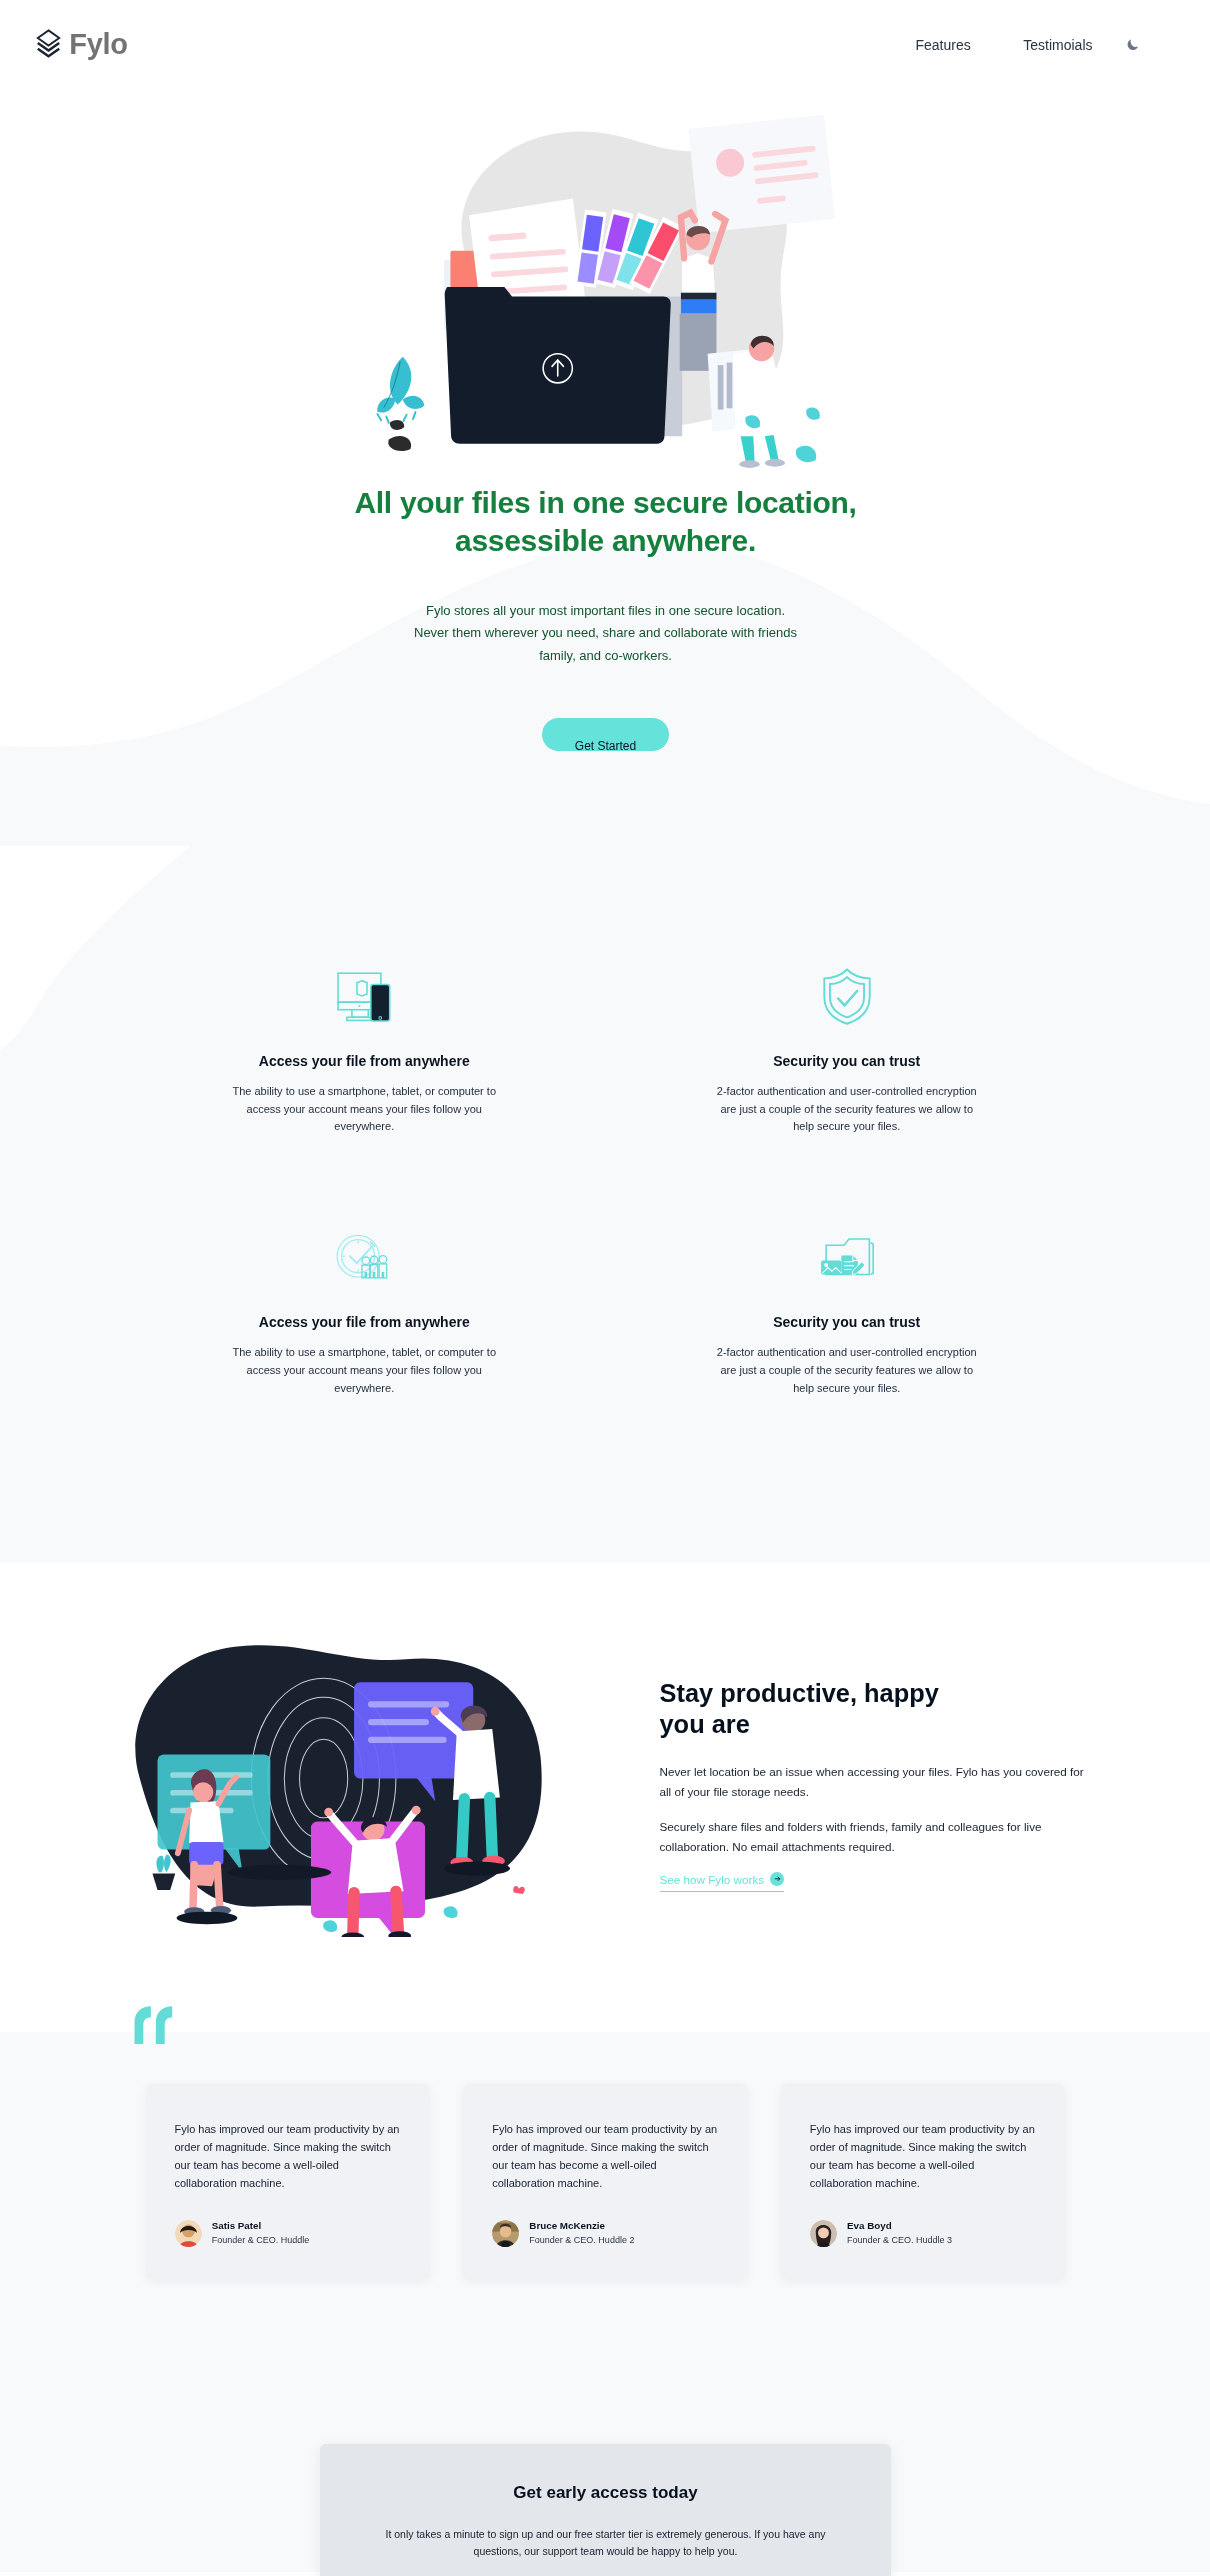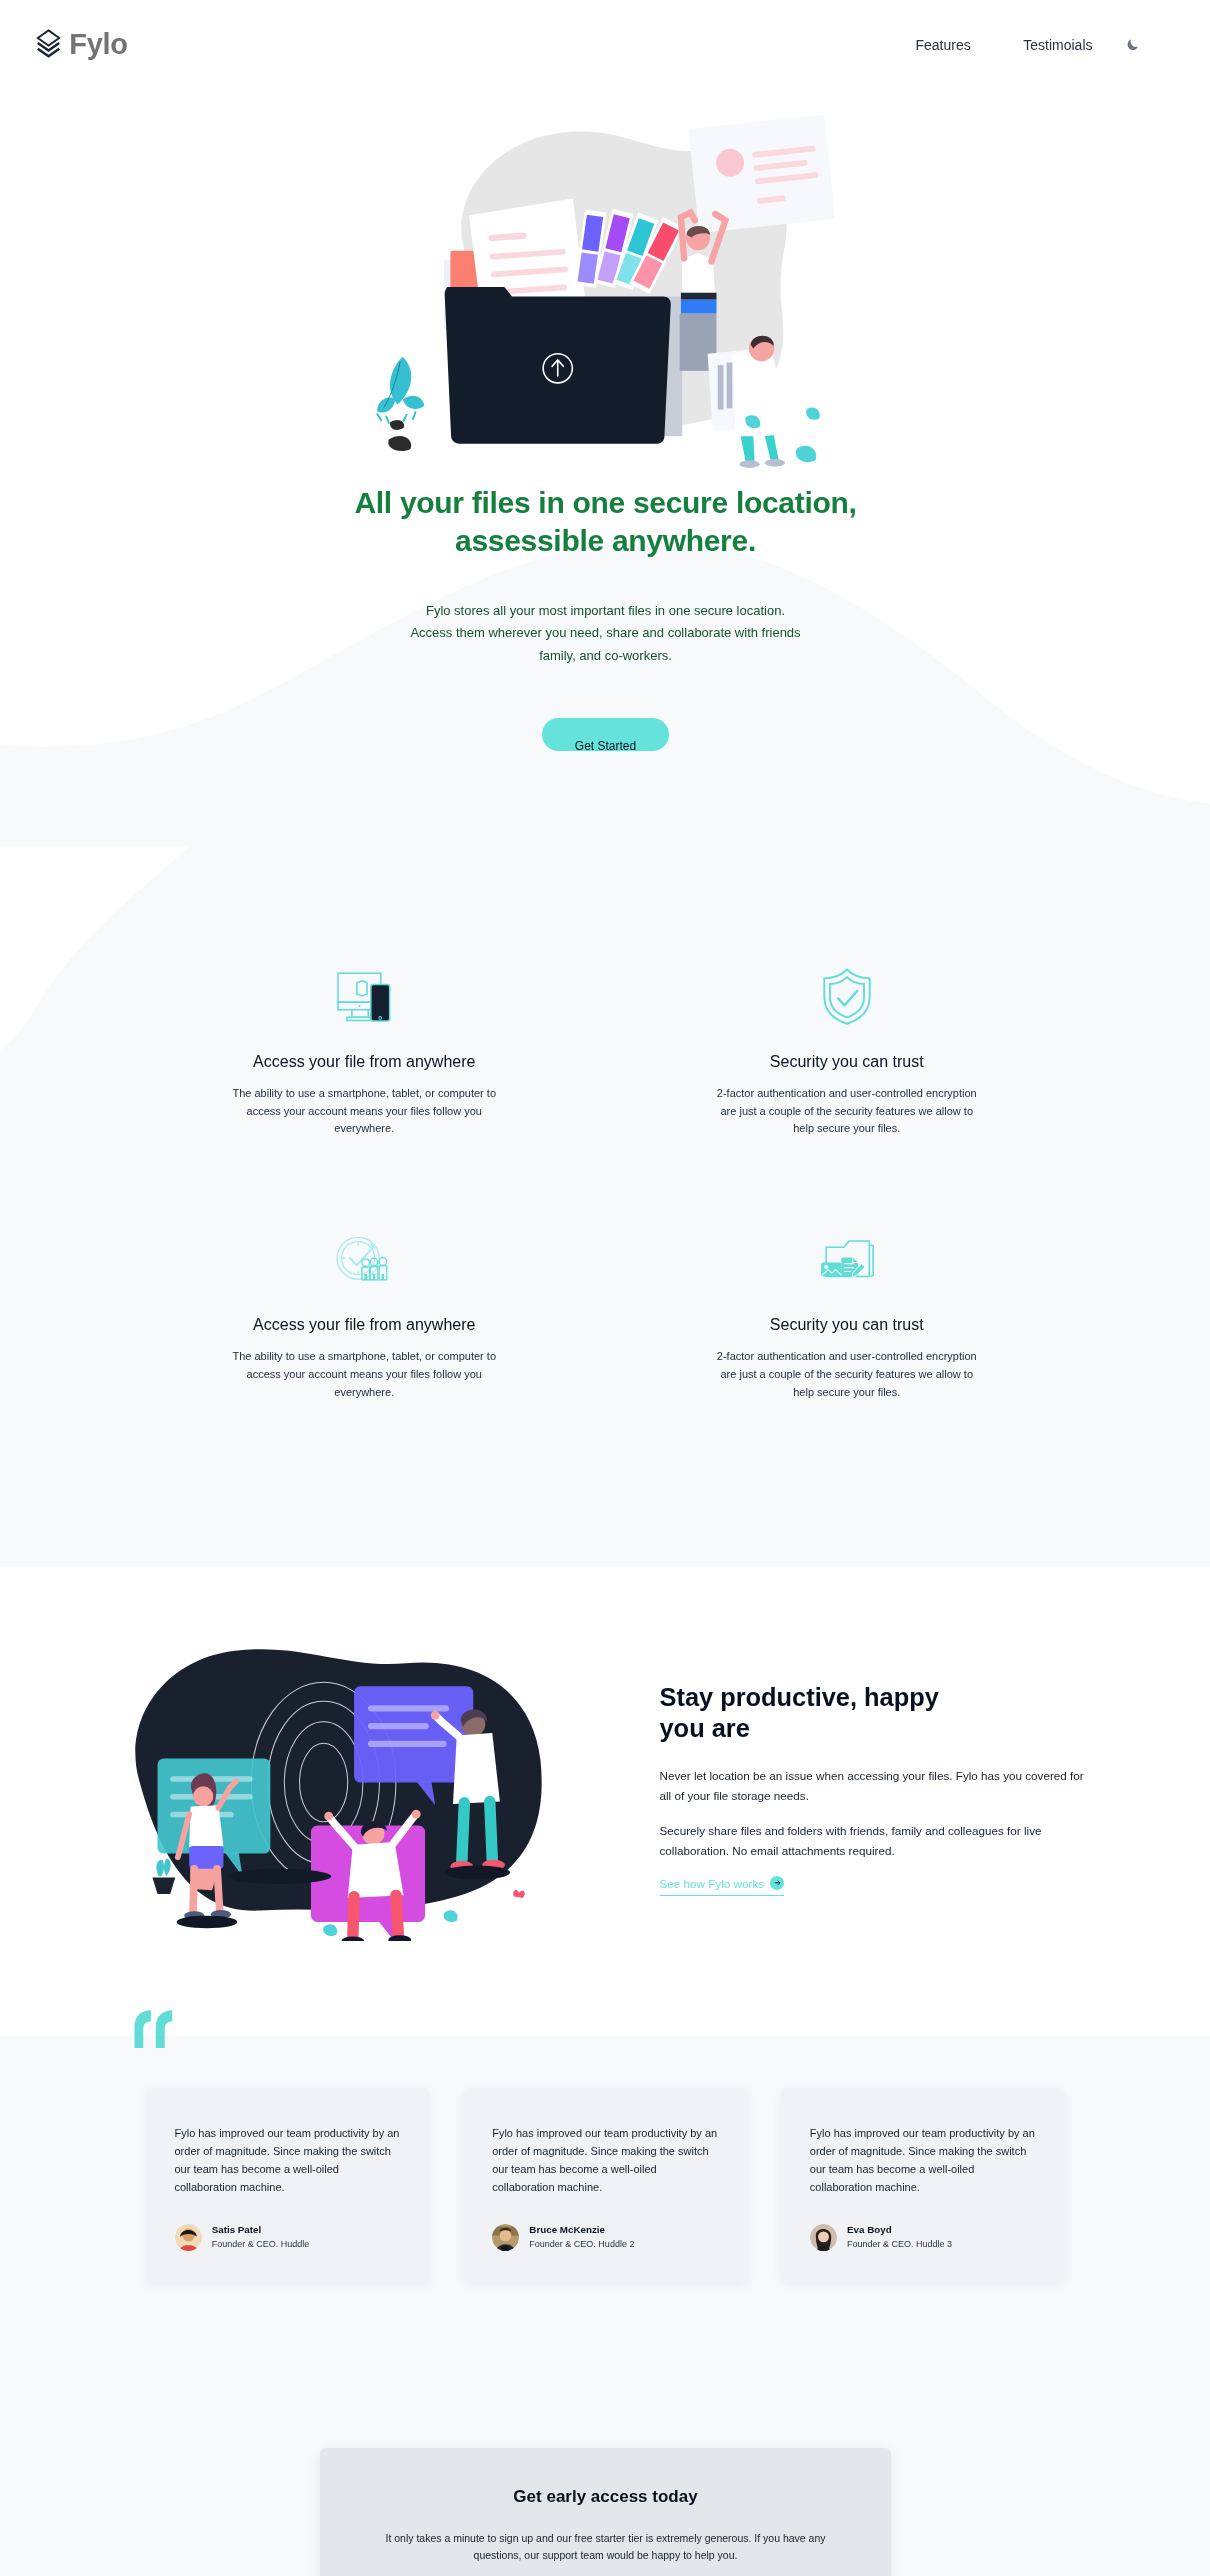--- a/index.html
+++ b/index.html
@@ -119,22 +119,22 @@
     row-gap: 89px;
     column-gap: 83px;
   }
   .feature { text-align: center; padding: 0 38px; }
   .feature-icon {
     height: 65px;
     display: flex; align-items: center; justify-content: center;
     margin-bottom: 24px;
   }
   .feature-title {
-    font-size: 16px;
-    font-weight: 400;
+    font-size: 14px;
+    font-weight: 700;
     color: #0a1320;
     margin-bottom: 14px;
   }
   .feature-desc {
     font-size: 11px;
     line-height: 1.62;
     color: #1f2a3a;
     max-width: 273px;
     margin: 0 auto;
   }
@@ -372,21 +372,21 @@
       <path d="M716 478 C726 470 740 478 736 492 C724 498 712 490 716 478 Z" fill="#4fd3d9"></path>
     </svg>
 
     <h1 class="hero-title">
       <span>All your files in one secure location,</span><br>
       <span>assessible anywhere.</span>
     </h1>
 
     <p class="hero-sub">
       <span>Fylo stores all your most important files in one secure location.</span><br>
-      <span>Access them wherever you need, share and collaborate with friends</span><br>
+      <span>Never them wherever you need, share and collaborate with friends</span><br>
       <span>family, and co-workers.</span>
     </p>
 
     <button class="btn-primary">Get Started</button>
   </div>
 </section>
 
 <section class="features">
   <svg class="features-notch" viewBox="0 0 620 330" preserveAspectRatio="none">
     <path d="M0 0 L300 0 C220 70 120 150 60 250 C36 290 16 312 0 322 Z" fill="#ffffff"></path>

